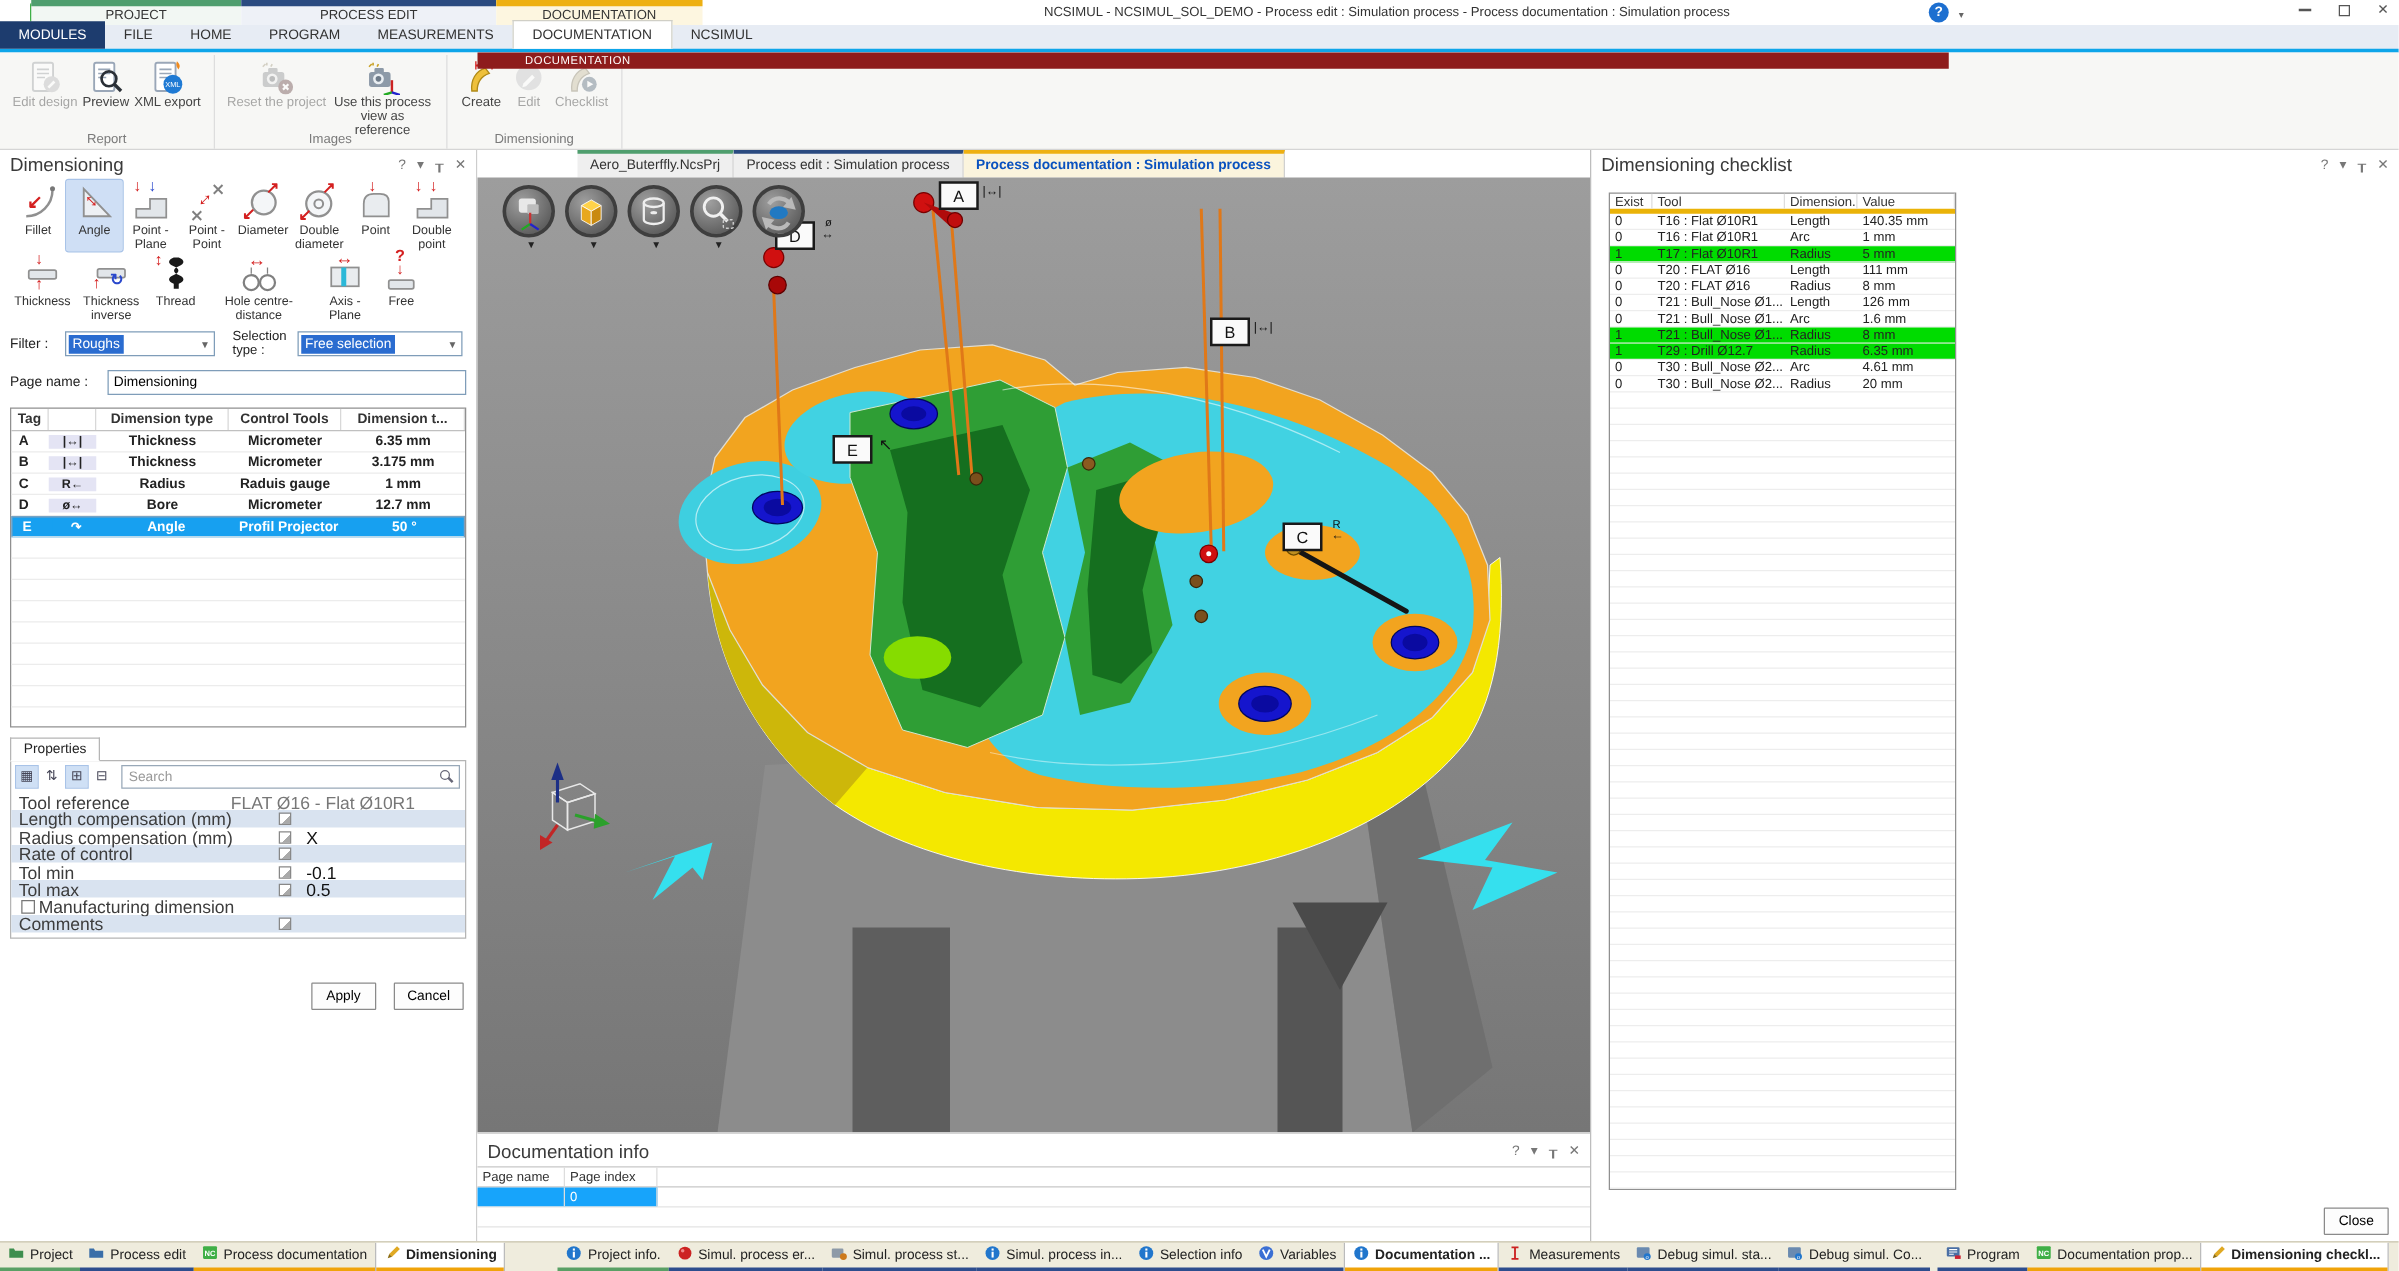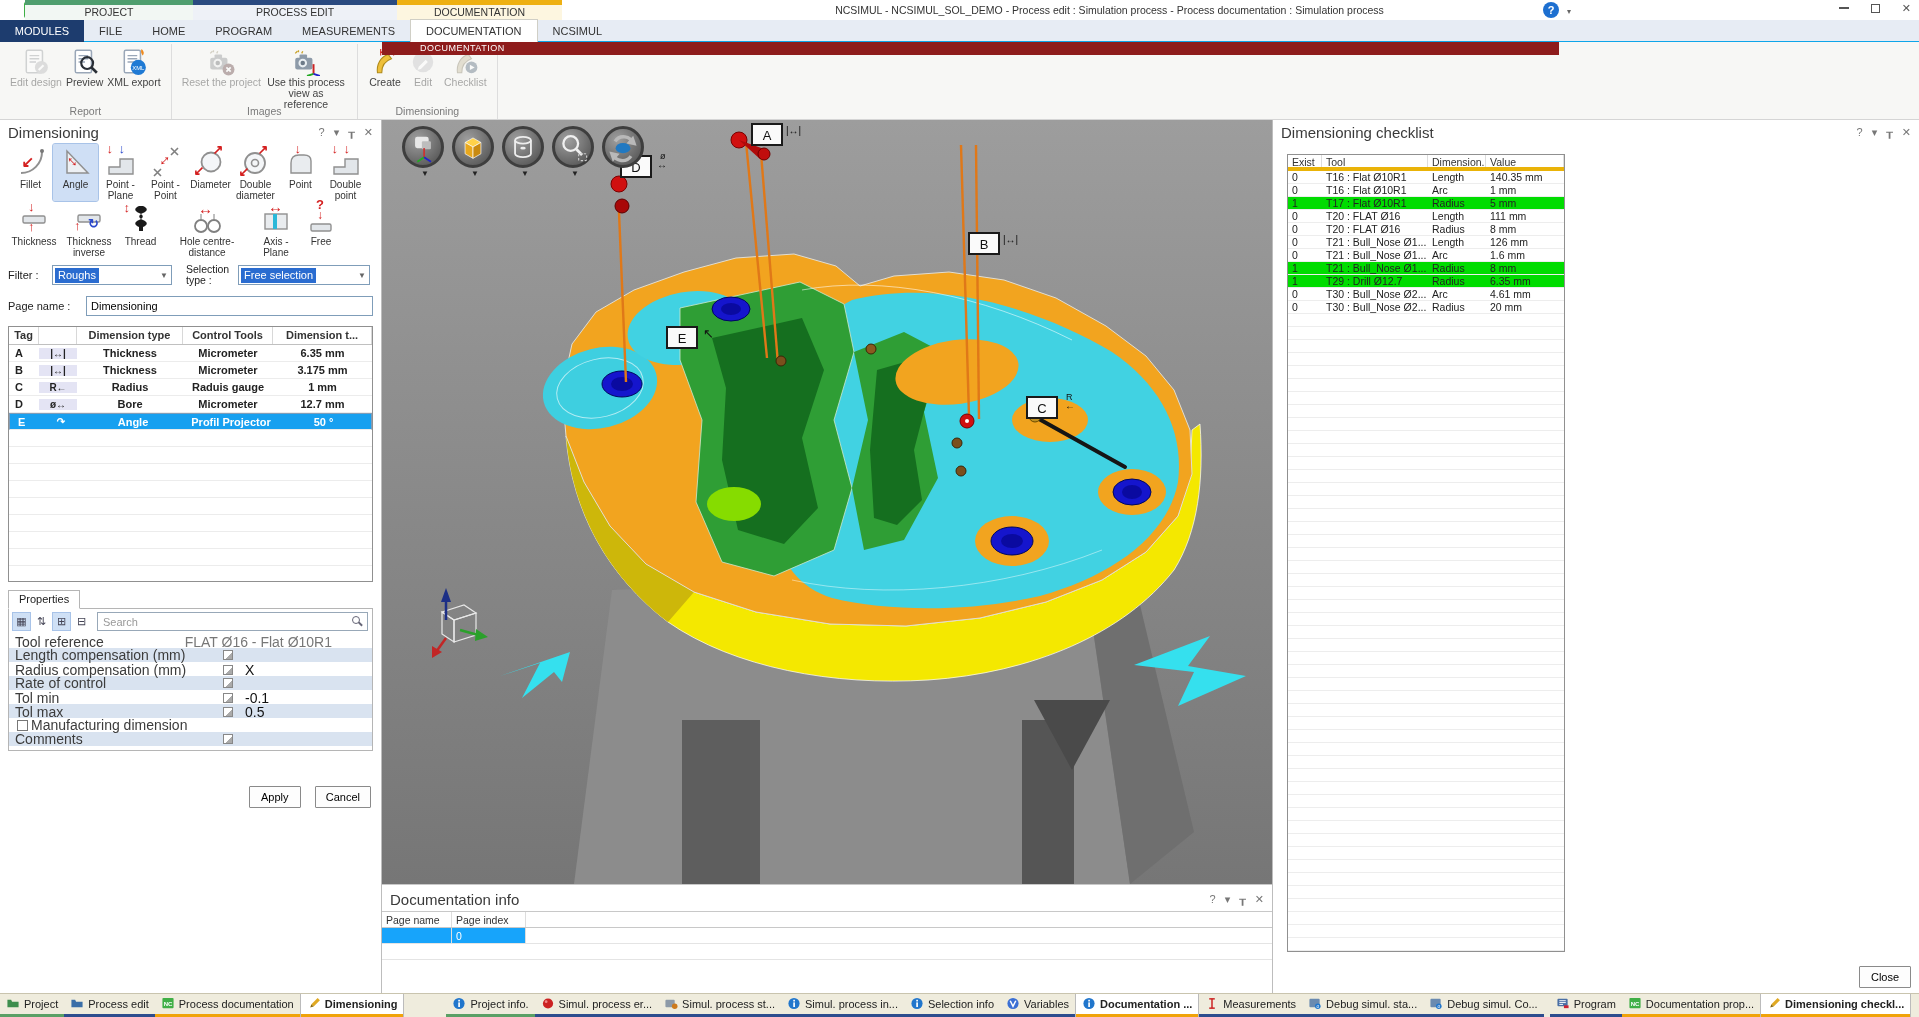--- a/index.html
+++ b/index.html
@@ -14,21 +14,21 @@
   #ctx-bands { position:absolute; left:25px; top:0; height:20px; display:flex; }
   .band { border-top:5px solid; text-align:center; font-size:10.5px; color:#333; line-height:14px; }
   #win-title { position:absolute; left:600px; right:300px; top:4px; text-align:center; font-size:10.5px; color:#333;
     white-space:nowrap; overflow:hidden; }
   #win-ctl { position:absolute; right:8px; top:3px; display:flex; gap:22px; align-items:center; }
   .wmin { width:10px; height:2px; background:#555; }
   .wmax { width:9px; height:9px; border:1.5px solid #555; }
   .wclose { font-size:11px; color:#555; line-height:10px; }
 
   
-  #tabrow { position:absolute; top:20px; left:0; right:0; height:22px; background:#e7ecf4; display:flex; align-items:center; border-bottom:1px solid #0ea5e9;}
+  #tabrow { position:absolute; top:20px; left:0; right:0; height:22px; background:#e7ecf4; display:flex; align-items:flex-end; border-bottom:3px solid #0ea5e9;}
   .rtab { padding:0 15px; line-height:22px; font-size:11px; color:#333; cursor:default; }
   .rtab.modules { background:#1d3c6e; color:#fff; width:84px; text-align:center; padding:0; }
   .rtab.active { background:#fff; border:1px solid #d0cfc6; border-bottom:none; }
   #help-btn { position:absolute; right:360px; top:2px; width:16px; height:16px; background:#1d6fd0; color:#fff;
     border-radius:50%; text-align:center; line-height:16px; font-weight:bold; font-size:11px; }
   #help-car { position:absolute; right:348px; top:7px; font-size:8px; color:#666; }
 
   
   #ribbon { position:absolute; top:42px; left:0; right:0; height:78px; background:#f7f7f5; border-bottom:1px solid #d5d5d5; }
   #banner { position:absolute; left:382px; top:0; width:1177px; height:13px; background:#8e1c1c; color:#fff;
@@ -564,20 +564,25 @@
           </div>
       </div>
 
       <div class="lp-actions">
         <button class="btn">Apply</button>
         <button class="btn">Cancel</button>
       </div>
     </aside>
 
     <section id="viewport">
+      <div id="vtabs">
+          <div class="vtab" style="border-top-color: rgb(79, 158, 110);">Aero_Buterffly.NcsPrj</div>
+          <div class="vtab" style="border-top-color: rgb(42, 74, 128);">Process edit : Simulation process</div>
+          <div class="vtab active" style="border-top-color: rgb(238, 176, 18);">Process documentation : Simulation process</div>
+        </div>
       <div id="canvas">
         <svg id="scene" width="890" height="764" viewBox="0 0 890 764">
 
           <polygon points="230,470 192,764 748,764 702,448" fill="#8c8c8c"></polygon>
           <polygon points="702,448 748,764 812,712 754,468" fill="#6f6f6f"></polygon>
           <rect x="300" y="600" width="78" height="164" fill="#5e5e5e"></rect>
           <rect x="640" y="600" width="52" height="164" fill="#555555"></rect>
           <polygon points="652,580 728,580 690,650" fill="#4a4a4a"></polygon>
           <rect x="640" y="290" width="36" height="130" fill="#e2e2e2" stroke="#9a9a9a"></rect>
 

